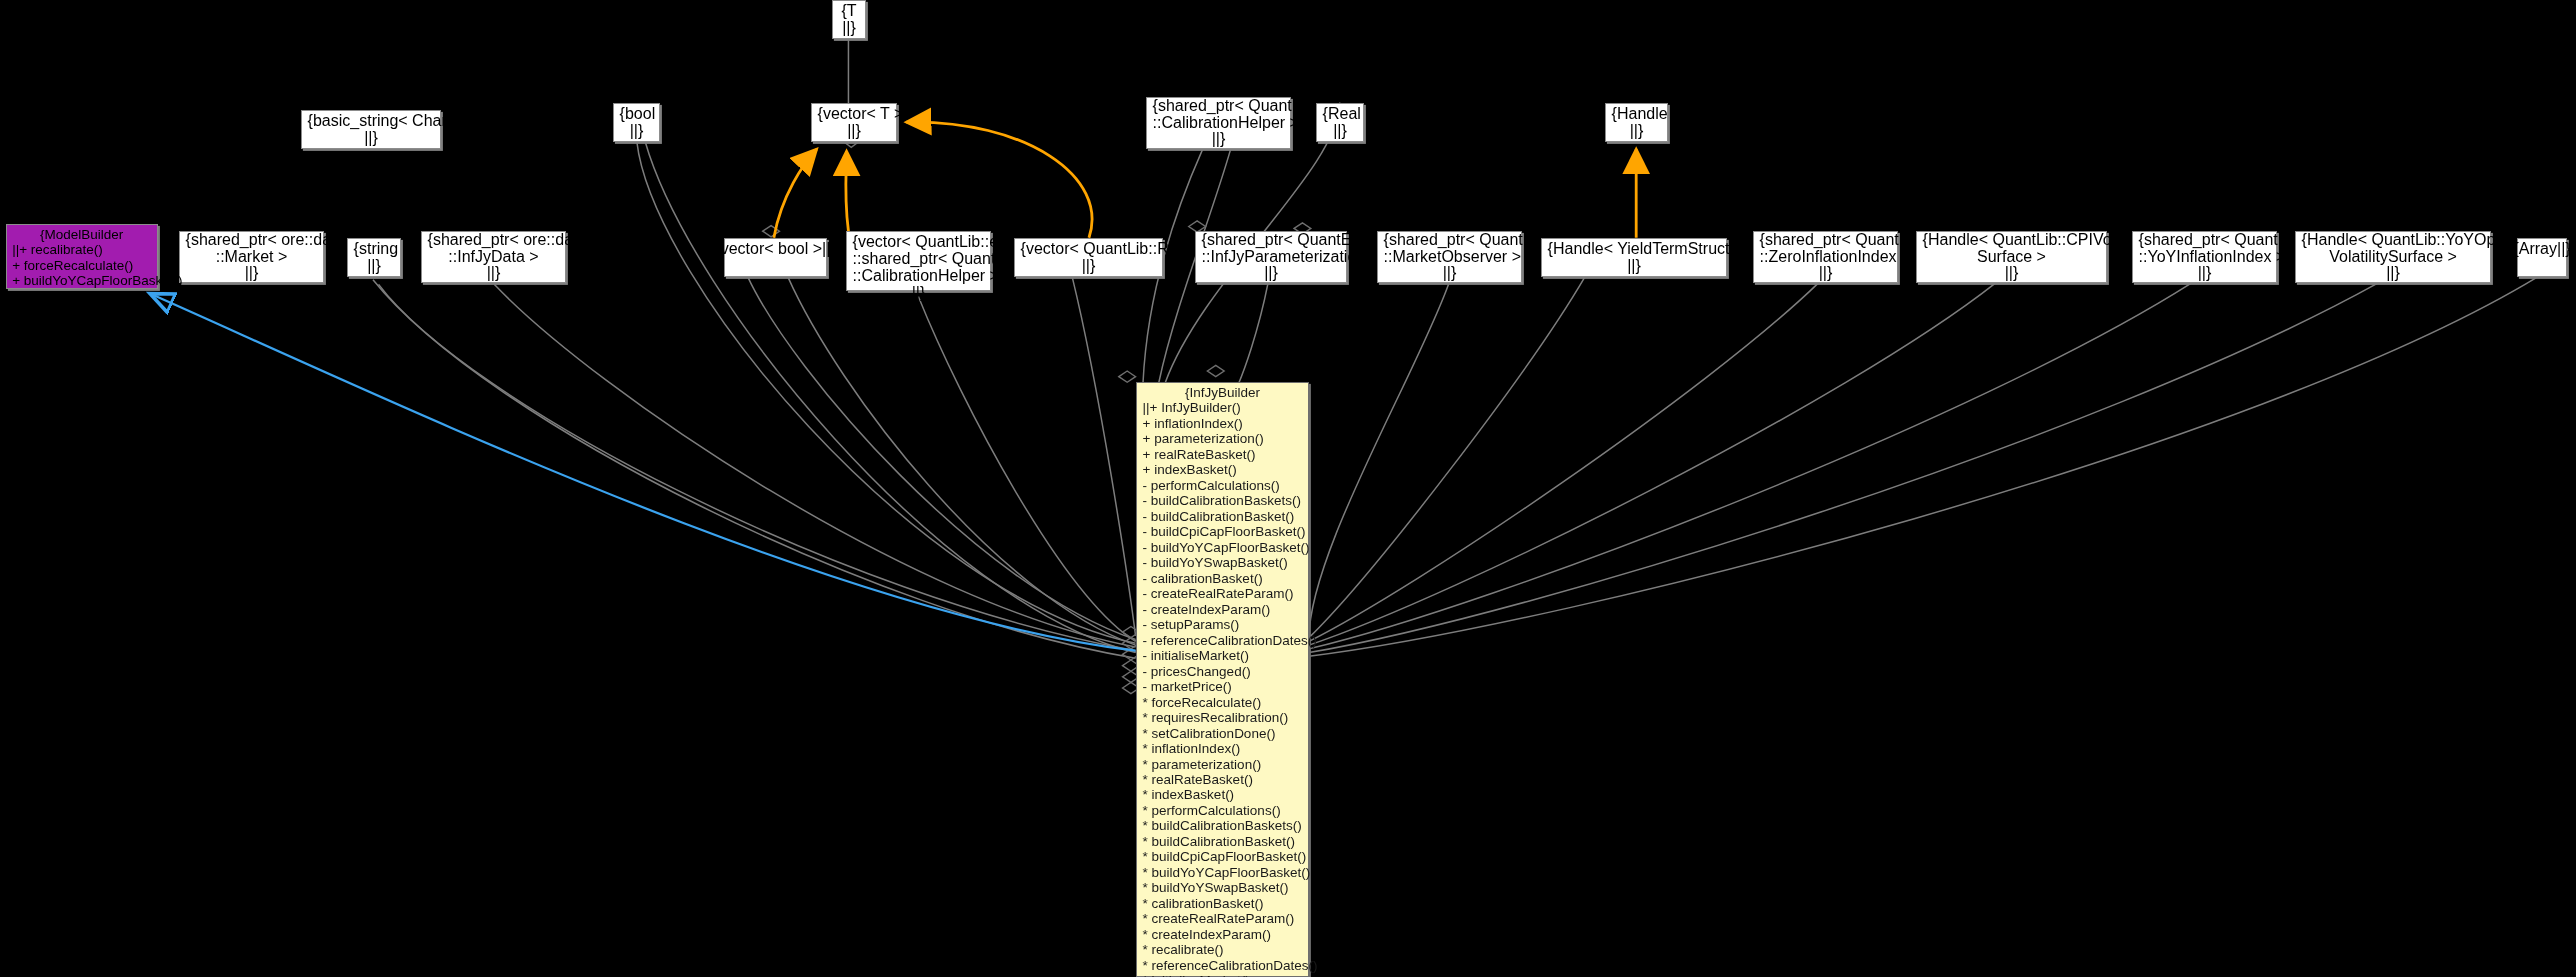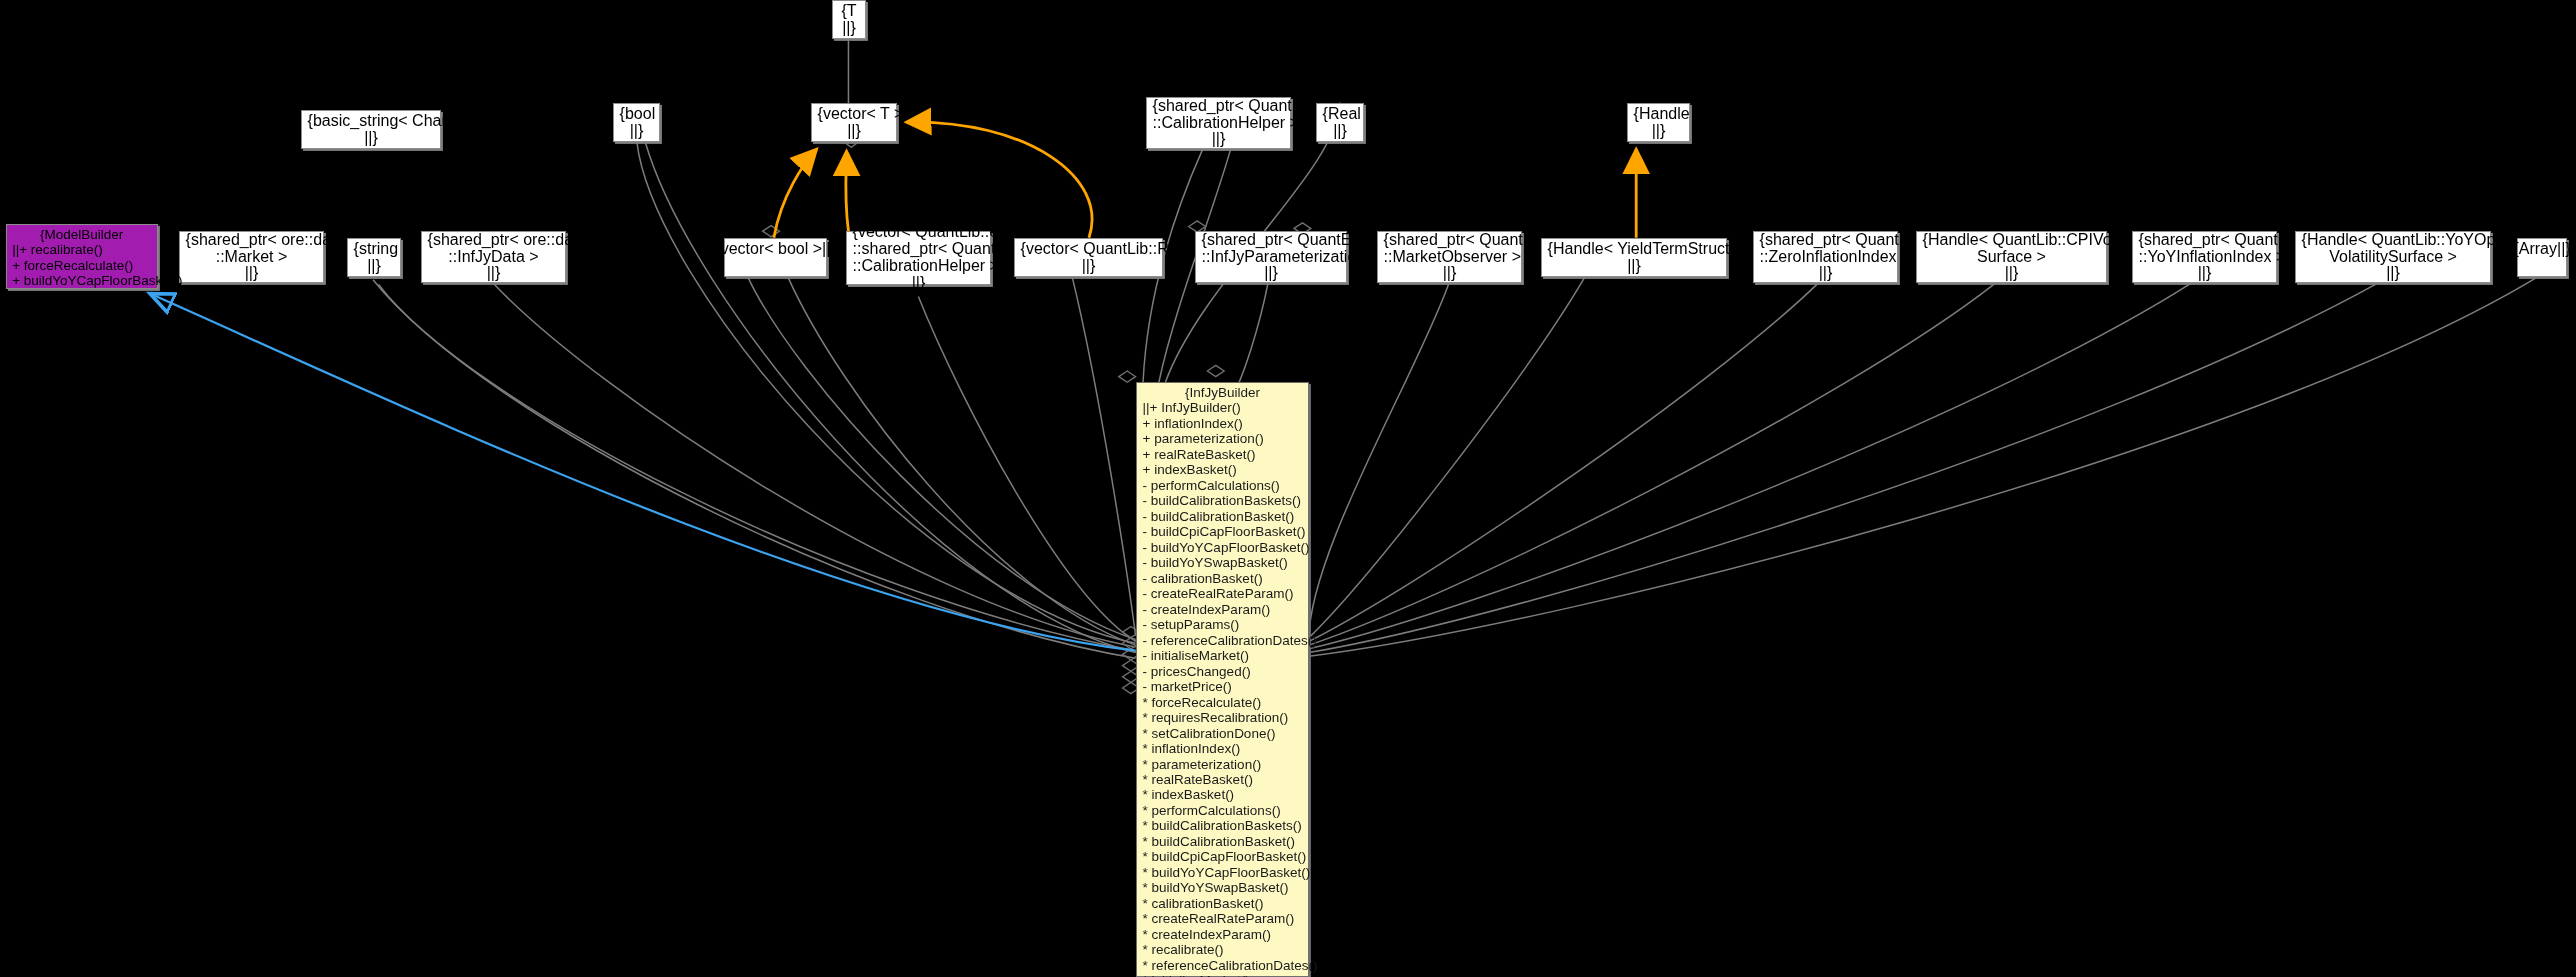--- a/index.html
+++ b/index.html
@@ -119,26 +119,26 @@
       </span>
   </div>
 
   <div id="nodes-host">
       <div class="node" style="left: 832px; top: 0px; width: 34px; height: 39px; display: flex; flex-direction: column; justify-content: center;"><span class="ln">{T</span><span class="ln">||}</span></div>
       <div class="node" style="left: 301px; top: 110px; width: 140px; height: 39px; display: flex; flex-direction: column; justify-content: center;"><span class="ln">{basic_string&lt; Char &gt;</span><span class="ln">||}</span></div>
       <div class="node" style="left: 613px; top: 103px; width: 47px; height: 39px; display: flex; flex-direction: column; justify-content: center;"><span class="ln">{bool</span><span class="ln">||}</span></div>
       <div class="node" style="left: 811px; top: 103px; width: 86px; height: 39px; display: flex; flex-direction: column; justify-content: center;"><span class="ln">{vector&lt; T &gt;</span><span class="ln">||}</span></div>
       <div class="node" style="left: 1146px; top: 97px; width: 145px; height: 52px; display: flex; flex-direction: column; justify-content: center;"><span class="ln">{shared_ptr&lt; QuantLib</span><span class="ln">::CalibrationHelper &gt;</span><span class="ln">||}</span></div>
       <div class="node" style="left: 1316px; top: 103px; width: 48px; height: 39px; display: flex; flex-direction: column; justify-content: center;"><span class="ln">{Real</span><span class="ln">||}</span></div>
-      <div class="node" style="left: 1605px; top: 103px; width: 63px; height: 39px; display: flex; flex-direction: column; justify-content: center; margin-left: 22px;"><span class="ln">{Handle</span><span class="ln">||}</span></div>
+      <div class="node" style="left: 1605px; top: 103px; width: 63px; height: 39px; display: flex; flex-direction: column; justify-content: center;"><span class="ln">{Handle</span><span class="ln">||}</span></div>
       <div class="node" style="left: 179px; top: 231px; width: 145px; height: 52px; display: flex; flex-direction: column; justify-content: center;"><span class="ln">{shared_ptr&lt; ore::data</span><span class="ln">::Market &gt;</span><span class="ln">||}</span></div>
       <div class="node" style="left: 347px; top: 238px; width: 54px; height: 39px; display: flex; flex-direction: column; justify-content: center;"><span class="ln">{string</span><span class="ln">||}</span></div>
       <div class="node" style="left: 421px; top: 231px; width: 145px; height: 52px; display: flex; flex-direction: column; justify-content: center;"><span class="ln">{shared_ptr&lt; ore::data</span><span class="ln">::InfJyData &gt;</span><span class="ln">||}</span></div>
       <div class="node" style="left: 724px; top: 238px; width: 103px; height: 39px; display: flex; flex-direction: row; justify-content: center;"><span class="ln">{vector&lt; bool &gt;</span><span class="ln">||}</span></div>
-      <div class="node" style="left: 846px; top: 231px; width: 145px; height: 54px; display: flex; flex-direction: column; justify-content: center;"><span class="ln">{vector&lt; QuantLib::ext</span><span class="ln">::shared_ptr&lt; QuantLib</span><span class="ln">::CalibrationHelper &gt; &gt;</span><span class="ln">||}</span></div>
+      <div class="node" style="left: 846px; top: 231px; width: 145px; height: 60px; display: flex; flex-direction: column; "><span class="ln">{vector&lt; QuantLib::ext</span><span class="ln">::shared_ptr&lt; QuantLib</span><span class="ln">::CalibrationHelper &gt; &gt;</span><span class="ln">||}</span></div>
       <div class="node" style="left: 1014px; top: 238px; width: 149px; height: 39px; display: flex; flex-direction: column; justify-content: center;"><span class="ln">{vector&lt; QuantLib::Real &gt;</span><span class="ln">||}</span></div>
       <div class="node" style="left: 1195px; top: 231px; width: 152px; height: 52px; display: flex; flex-direction: column; justify-content: center;"><span class="ln">{shared_ptr&lt; QuantExt</span><span class="ln">::InfJyParameterization &gt;</span><span class="ln">||}</span></div>
       <div class="node" style="left: 1377px; top: 231px; width: 145px; height: 52px; display: flex; flex-direction: column; justify-content: center;"><span class="ln">{shared_ptr&lt; QuantExt</span><span class="ln">::MarketObserver &gt;</span><span class="ln">||}</span></div>
       <div class="node" style="left: 1541px; top: 238px; width: 186px; height: 39px; display: flex; flex-direction: column; justify-content: center;"><span class="ln">{Handle&lt; YieldTermStructure &gt;</span><span class="ln">||}</span></div>
       <div class="node" style="left: 1753px; top: 231px; width: 145px; height: 52px; display: flex; flex-direction: column; justify-content: center;"><span class="ln">{shared_ptr&lt; QuantLib</span><span class="ln">::ZeroInflationIndex &gt;</span><span class="ln">||}</span></div>
       <div class="node" style="left: 1916px; top: 231px; width: 191px; height: 52px; display: flex; flex-direction: column; justify-content: center;"><span class="ln">{Handle&lt; QuantLib::CPIVolatility</span><span class="ln">Surface &gt;</span><span class="ln">||}</span></div>
       <div class="node" style="left: 2132px; top: 231px; width: 145px; height: 52px; display: flex; flex-direction: column; justify-content: center;"><span class="ln">{shared_ptr&lt; QuantLib</span><span class="ln">::YoYInflationIndex &gt;</span><span class="ln">||}</span></div>
       <div class="node" style="left: 2295px; top: 231px; width: 196px; height: 52px; display: flex; flex-direction: column; justify-content: center;"><span class="ln">{Handle&lt; QuantLib::YoYOptionlet</span><span class="ln">VolatilitySurface &gt;</span><span class="ln">||}</span></div>
       <div class="node" style="left: 2517px; top: 238px; width: 50px; height: 39px; display: flex; flex-direction: row; justify-content: center;"><span class="ln">{Array</span><span class="ln">||}</span></div>
     </div>

